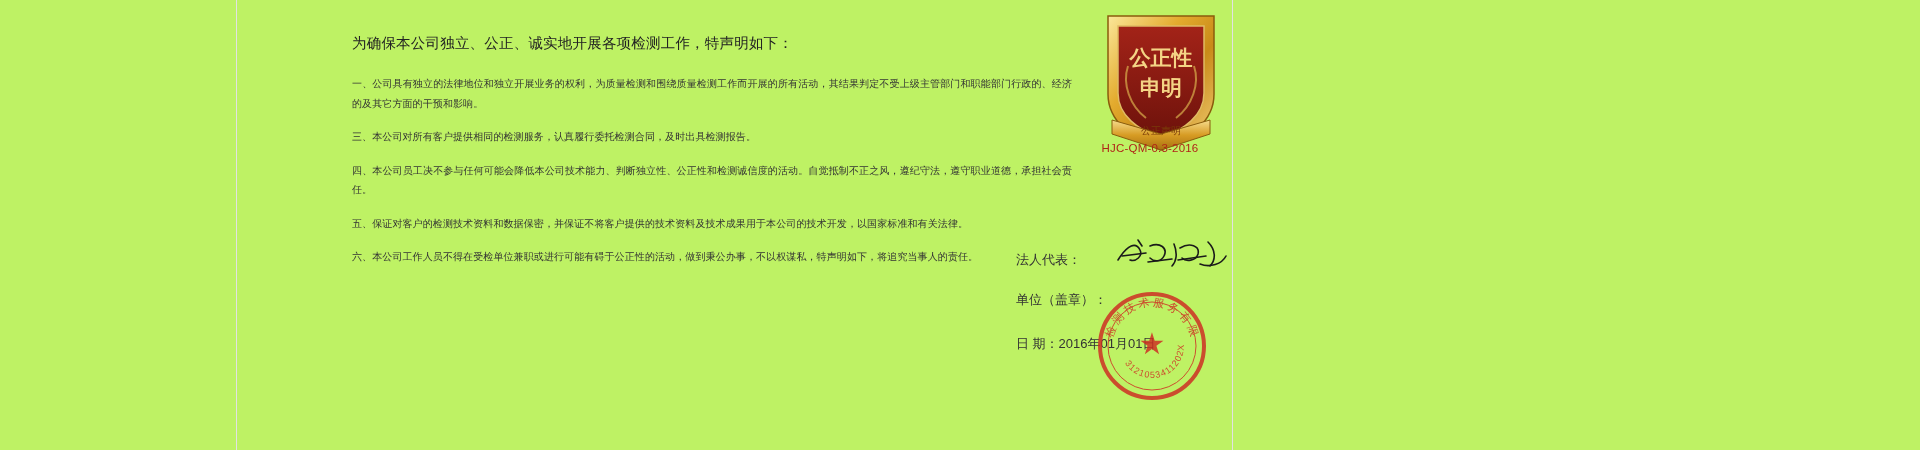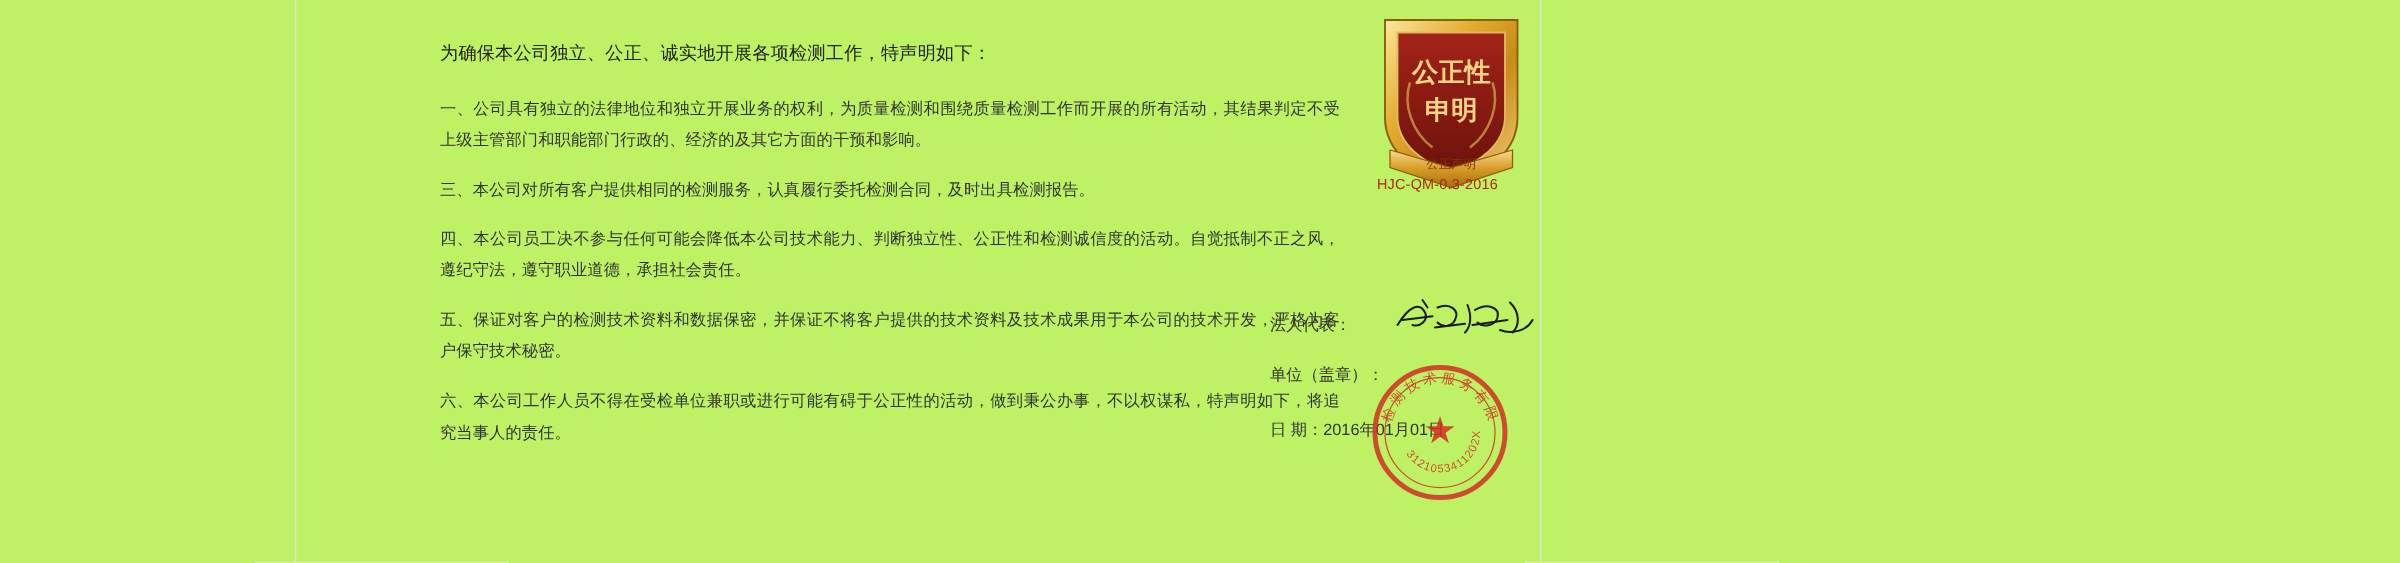--- a/index.html
+++ b/index.html
@@ -37,21 +37,21 @@
   }
 
   .intro {
     font-size: 14.5px;
     color: #222222;
     line-height: 1.8;
     margin: 0 0 18px 0;
     letter-spacing: 0.2px;
   }
   .clause {
-    font-size: 13px;
+    font-size: 10px;
     color: #333333;
     line-height: 1.95;
     margin: 0 0 14px 0;
     text-align: justify;
     letter-spacing: 0.1px;
   }
 
   
   .badge {
     position: absolute;
@@ -116,21 +116,21 @@
 <div class="page">
 
   <div class="side-rule left"></div>
   <div class="side-rule right"></div>
 
   <div class="content">
     <p class="intro">为确保本公司独立、公正、诚实地开展各项检测工作，特声明如下：</p>
     <p class="clause">一、公司具有独立的法律地位和独立开展业务的权利，为质量检测和围绕质量检测工作而开展的所有活动，其结果判定不受上级主管部门和职能部门行政的、经济的及其它方面的干预和影响。</p>
     <p class="clause">三、本公司对所有客户提供相同的检测服务，认真履行委托检测合同，及时出具检测报告。</p>
     <p class="clause">四、本公司员工决不参与任何可能会降低本公司技术能力、判断独立性、公正性和检测诚信度的活动。自觉抵制不正之风，遵纪守法，遵守职业道德，承担社会责任。</p>
-    <p class="clause">五、保证对客户的检测技术资料和数据保密，并保证不将客户提供的技术资料及技术成果用于本公司的技术开发，严格为客户保守技术秘密。</p>
+    <p class="clause">五、保证对客户的检测技术资料和数据保密，并保证不将客户提供的技术资料及技术成果用于本公司的技术开发，以国家标准和有关法律。</p>
     <p class="clause">六、本公司工作人员不得在受检单位兼职或进行可能有碍于公正性的活动，做到秉公办事，不以权谋私，特声明如下，将追究当事人的责任。</p>
   </div>
 
   <div class="badge">
     <svg width="126" height="150" viewBox="0 0 126 150" xmlns="http://www.w3.org/2000/svg">
       <defs>
         <linearGradient id="goldG" x1="0" y1="0" x2="1" y2="1">
           <stop offset="0%" stop-color="#fbe79a"></stop>
           <stop offset="35%" stop-color="#e3ab2e"></stop>
           <stop offset="60%" stop-color="#c98a18"></stop>

